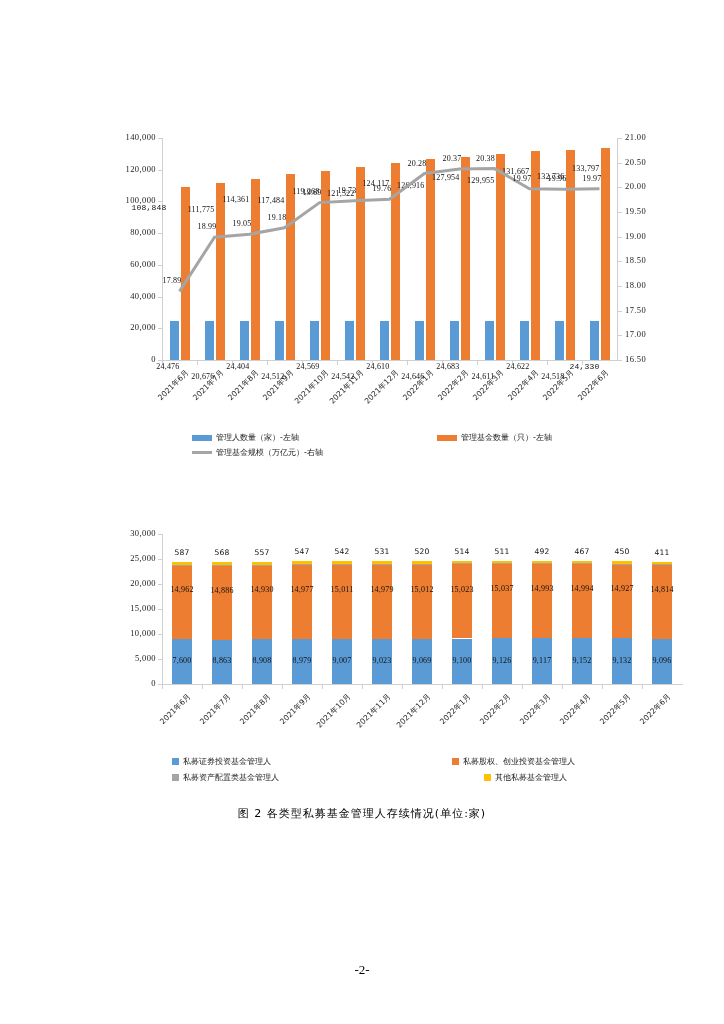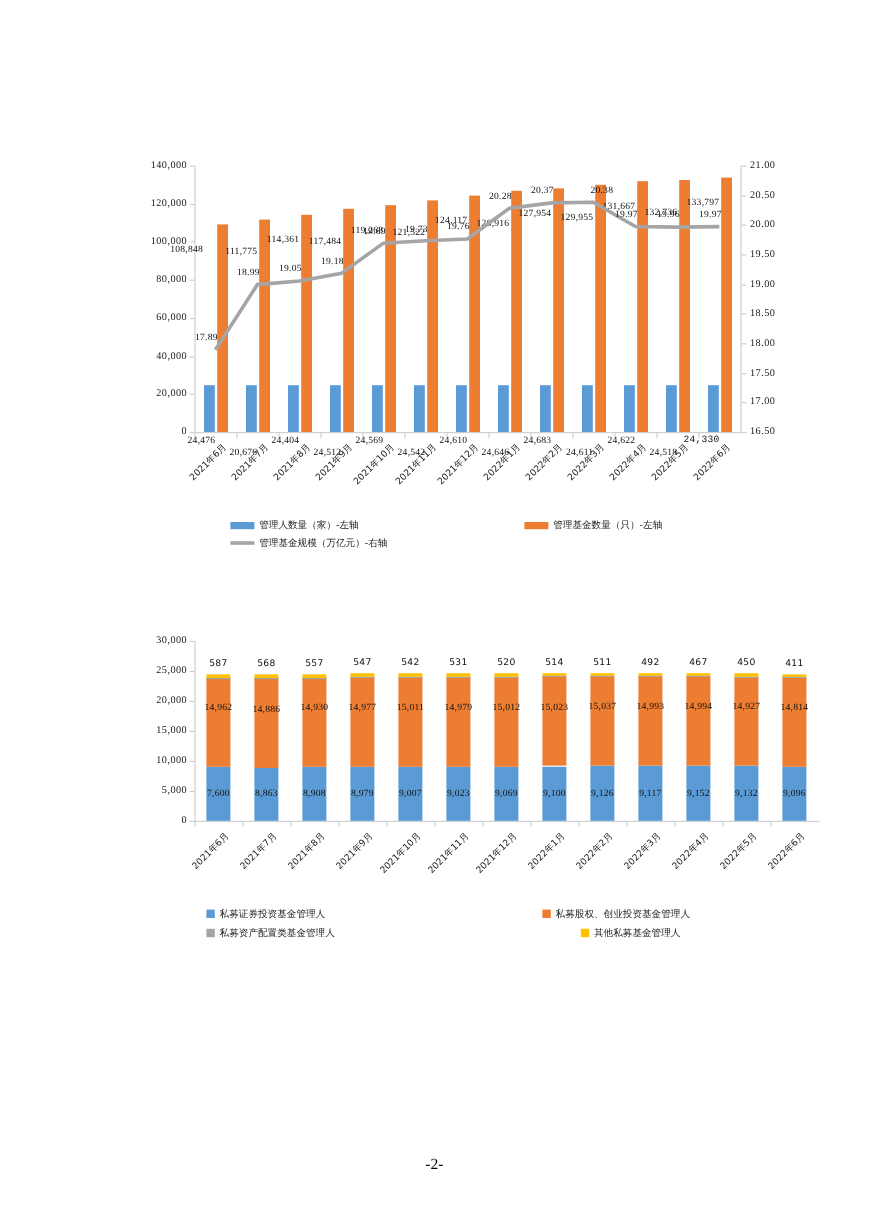--- a/index.html
+++ b/index.html
@@ -96,21 +96,21 @@
         <div class="axis-line" style="left: 518px; top: 59.3333px; width: 4px; height: 1px;"></div>
         <div class="ytick-label right" style="left: 525px; top: 53.3333px; width: 46px;">20.00</div>
         <div class="axis-line" style="left: 518px; top: 34.6667px; width: 4px; height: 1px;"></div>
         <div class="ytick-label right" style="left: 525px; top: 28.6667px; width: 46px;">20.50</div>
         <div class="axis-line" style="left: 518px; top: 10px; width: 4px; height: 1px;"></div>
         <div class="ytick-label right" style="left: 525px; top: 4px; width: 46px;">21.00</div>
         <div class="axis-line" style="left: 62px; top: 232px; width: 1px; height: 5px;"></div>
         <div class="bar" style="left: 69.5px; top: 193.188px; width: 9px; height: 38.8119px; background: rgb(91, 155, 213);"></div>
         <div class="bar" style="left: 80.5px; top: 59.3982px; width: 9px; height: 172.602px; background: rgb(237, 125, 49);"></div>
         <div class="dlabel" style="left: 35.5px; top: 234px; width: 44px; text-align: right;">24,476</div>
-        <div class="dlabel" style="left: 31.5px; top: 75.3982px; width: 48px; text-align: center;">108,848</div>
+        <div class="dlabel" style="left: 31.5px; top: 75.3982px; width: 48px; text-align: left; font-family: Liberation Mono, monospace;">108,848</div>
         <div class="axis-line" style="left: 97px; top: 232px; width: 1px; height: 5px;"></div>
         <div class="bar" style="left: 104.5px; top: 193.426px; width: 9px; height: 38.5741px; background: rgb(91, 155, 213);"></div>
         <div class="bar" style="left: 115.5px; top: 54.7568px; width: 9px; height: 177.243px; background: rgb(237, 125, 49);"></div>
         <div class="dlabel" style="left: 70.5px; top: 244px; width: 44px; text-align: right;">20,676</div>
         <div class="dlabel" style="left: 66.5px; top: 76.7568px; width: 48px; text-align: right;">111,775</div>
         <div class="axis-line" style="left: 132px; top: 232px; width: 1px; height: 5px;"></div>
         <div class="bar" style="left: 139.5px; top: 193.302px; width: 9px; height: 38.6978px; background: rgb(91, 155, 213);"></div>
         <div class="bar" style="left: 150.5px; top: 50.6561px; width: 9px; height: 181.344px; background: rgb(237, 125, 49);"></div>
         <div class="dlabel" style="left: 105.5px; top: 234px; width: 44px; text-align: right;">24,404</div>
         <div class="dlabel" style="left: 101.5px; top: 66.6561px; width: 48px; text-align: right;">114,361</div>
@@ -169,21 +169,21 @@
         </svg>
         <div class="dlabel" style="left: 47.5px; top: 148.427px; width: 34px; text-align: right;">17.89</div>
         <div class="dlabel" style="left: 82.5px; top: 94.16px; width: 34px; text-align: right;">18.99</div>
         <div class="dlabel" style="left: 117.5px; top: 91.2px; width: 34px; text-align: right;">19.05</div>
         <div class="dlabel" style="left: 152.5px; top: 84.7867px; width: 34px; text-align: right;">19.18</div>
         <div class="dlabel" style="left: 187.5px; top: 59.6267px; width: 34px; text-align: right;">19.69</div>
         <div class="dlabel" style="left: 222.5px; top: 57.6533px; width: 34px; text-align: right;">19.73</div>
         <div class="dlabel" style="left: 257.5px; top: 56.1733px; width: 34px; text-align: right;">19.76</div>
         <div class="dlabel" style="left: 292.5px; top: 30.52px; width: 34px; text-align: right;">20.28</div>
         <div class="dlabel" style="left: 327.5px; top: 26.08px; width: 34px; text-align: right;">20.37</div>
-        <div class="dlabel" style="left: 377px; top: 25.5867px; width: 34px; text-align: right;">20.38</div>
+        <div class="dlabel" style="left: 361px; top: 25.5867px; width: 34px; text-align: right;">20.38</div>
         <div class="dlabel" style="left: 397.5px; top: 45.8133px; width: 34px; text-align: right;">19.97</div>
         <div class="dlabel" style="left: 432.5px; top: 46.3067px; width: 34px; text-align: right;">19.96</div>
         <div class="dlabel" style="left: 467.5px; top: 45.8133px; width: 34px; text-align: right;">19.97</div>
         <div class="xtick-label" style="left: 31.5px; top: 240px; width: 52px; text-align: right;">2021年6月</div>
         <div class="xtick-label" style="left: 66.5px; top: 240px; width: 52px; text-align: right;">2021年7月</div>
         <div class="xtick-label" style="left: 101.5px; top: 240px; width: 52px; text-align: right;">2021年8月</div>
         <div class="xtick-label" style="left: 136.5px; top: 240px; width: 52px; text-align: right;">2021年9月</div>
         <div class="xtick-label" style="left: 171.5px; top: 240px; width: 52px; text-align: right;">2021年10月</div>
         <div class="xtick-label" style="left: 206.5px; top: 240px; width: 52px; text-align: right;">2021年11月</div>
         <div class="xtick-label" style="left: 241.5px; top: 240px; width: 52px; text-align: right;">2021年12月</div>
@@ -358,15 +358,16 @@
             <span class="legend-swatch sq" style="background: rgb(165, 165, 165);"></span>
             <span class="legend-text">私募资产配置类基金管理人</span>
           </div>
           <div class="legend-row" style="left: 300px; top: 16px; padding-left: 32px;">
             <span class="legend-swatch sq" style="background: rgb(255, 192, 0);"></span>
             <span class="legend-text">其他私募基金管理人</span>
           </div>
         </div>
       </div>
   </div>
+  <div class="caption" style="left:0;top:806px;">图 2  各类型私募基金管理人存续情况(单位:家)</div>
 
   <div class="pagenum">-2-</div>
 </div>
 
 </body></html>

